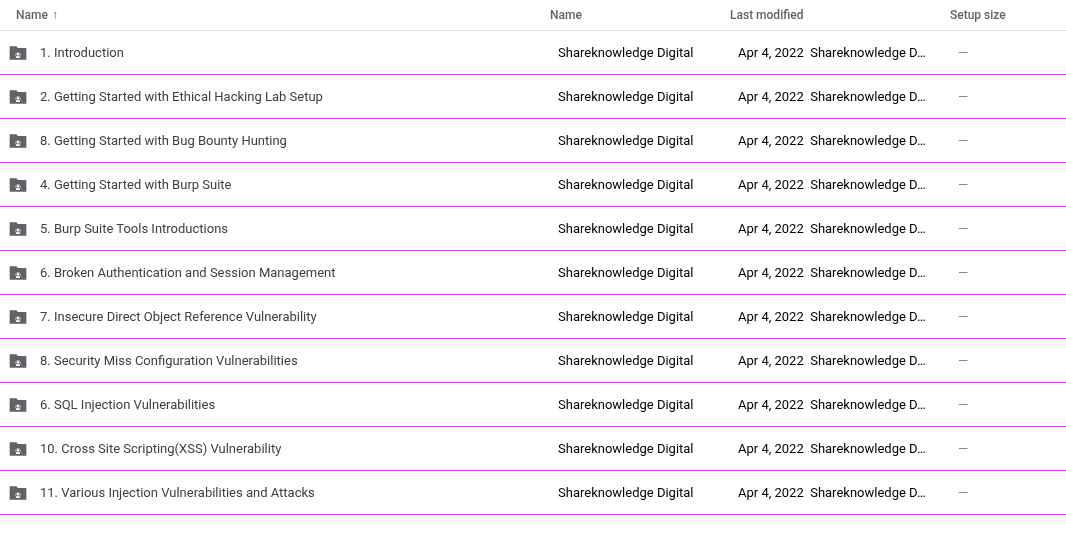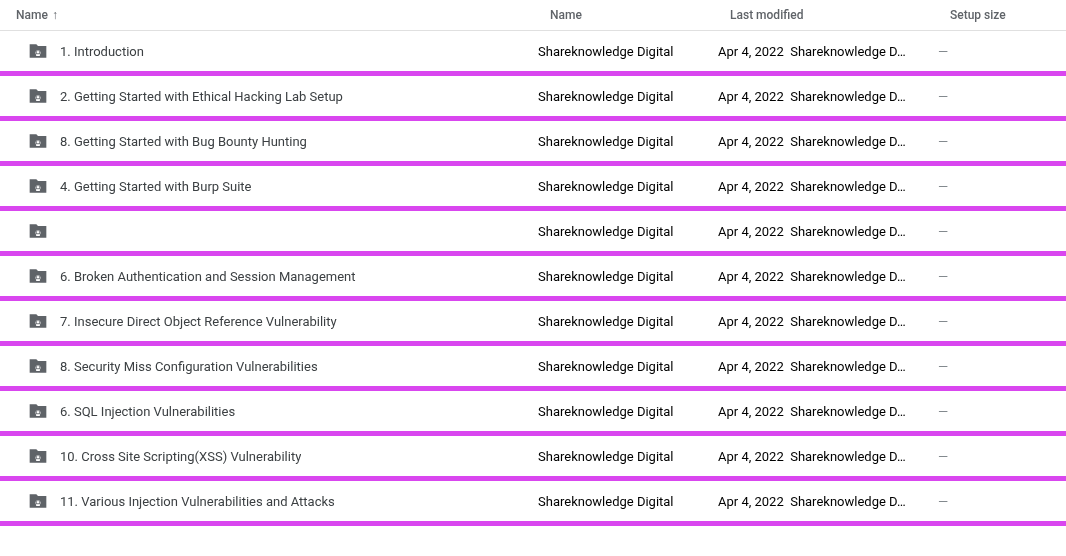--- a/index.html
+++ b/index.html
@@ -39,22 +39,22 @@
     }
 
     .sort-icon {
       display: inline-flex;
       align-items: center;
     }
 
     .table-row {
       display: grid;
       grid-template-columns: 1fr 180px 220px 100px;
-      padding: 0 28px;
-      border-bottom: 5px solid #d946ef;
+      padding: 0 8px;
+      border-bottom: 1px solid #d946ef;
       align-items: center;
       min-height: 44px;
       cursor: default;
     }
 
     .name-cell {
       display: flex;
       align-items: center;
       gap: 12px;
       padding: 10px 0;
@@ -198,20 +198,21 @@
         <div class="folder-icon">
           <svg viewBox="0 0 24 24" fill="none" xmlns="http://www.w3.org/2000/svg">
             <path d="M10 4H2v16h20V6H12l-2-2z" fill="#5f6368"></path>
             <circle cx="12" cy="14" r="3" fill="#ffffff"></circle>
             <path d="M9.5 14a2.5 2.5 0 1 1 5 0 2.5 2.5 0 0 1-5 0z" fill="#5f6368"></path>
             <path d="M10.5 17.5c-1.5 0-2.5.8-2.5 1.5h8c0-.7-1-1.5-2.5-1.5" fill="#5f6368"></path>
             <circle cx="12" cy="13.5" r="1.5" fill="#ffffff"></circle>
             <ellipse cx="12" cy="17" rx="2.5" ry="1" fill="#ffffff"></ellipse>
           </svg>
         </div>
+        <span class="row-name">5. Burp Suite Tools Introductions</span>
       </div>
       <div class="owner-cell">Shareknowledge Digital</div>
       <div class="modified-cell">Apr 4, 2022&nbsp;&nbsp;Shareknowledge D…</div>
       <div class="size-cell">—</div>
     </div>
       <div class="table-row">
       <div class="name-cell">
         <div class="folder-icon">
           <svg viewBox="0 0 24 24" fill="none" xmlns="http://www.w3.org/2000/svg">
             <path d="M10 4H2v16h20V6H12l-2-2z" fill="#5f6368"></path>

